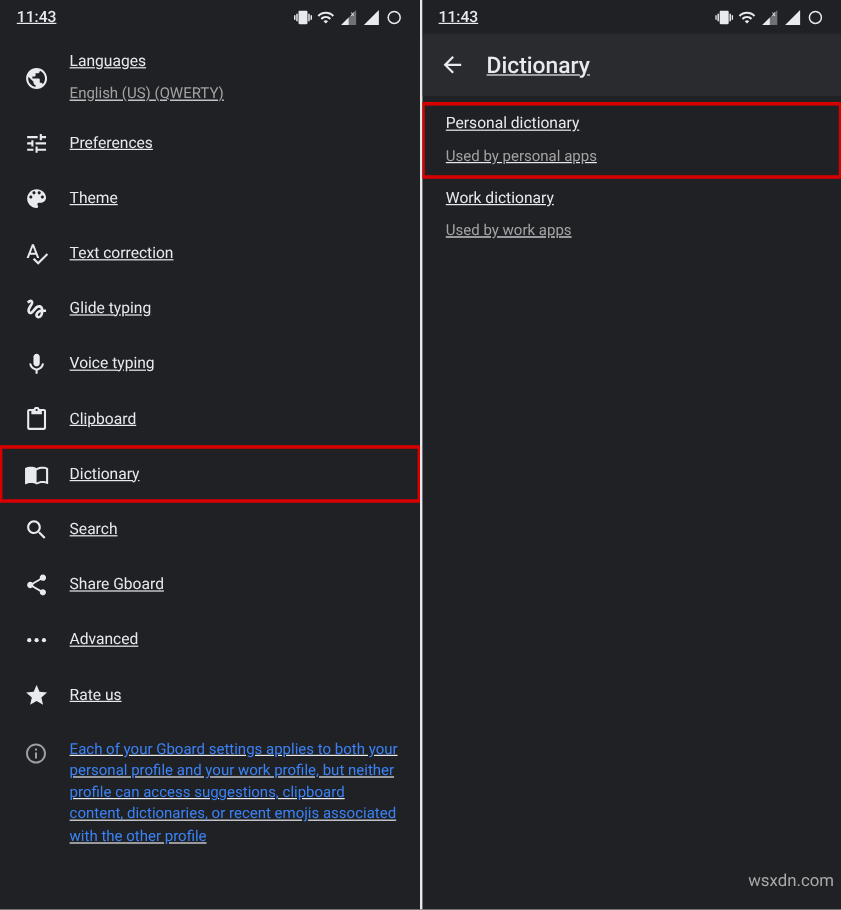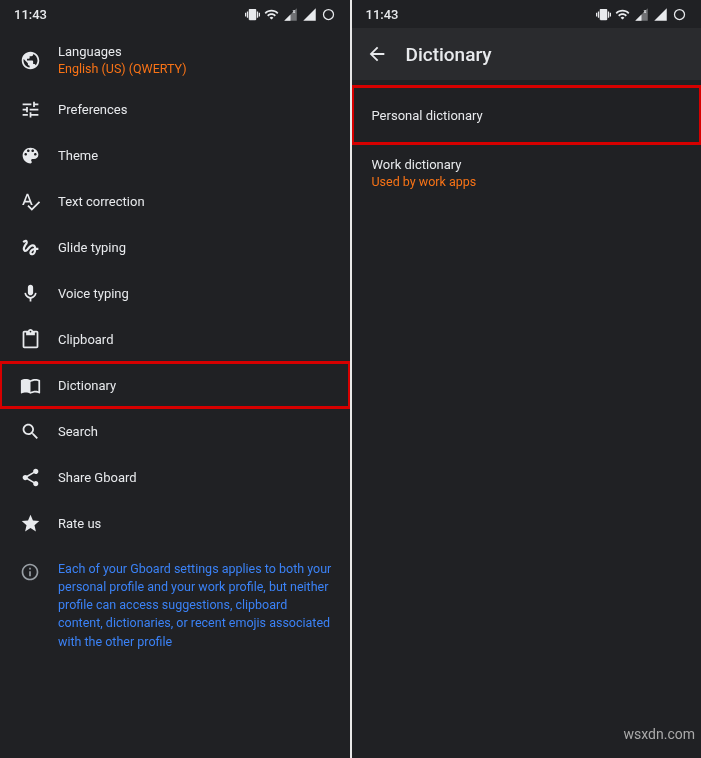--- a/index.html
+++ b/index.html
@@ -9,20 +9,21 @@
       width: 701px;
       height: 758px;
       display: flex;
     }
     .phone {
       flex: 1;
       background: #202124;
       color: #e8eaed;
       position: relative;
       overflow: hidden;
+      text-decoration: underline;
     }
     .phone + .phone { border-left: 2px solid #e8e8e8; }
     .statusbar {
       height: 28px;
       display: flex;
       align-items: center;
       justify-content: space-between;
       padding: 0 14px;
       font-size: 13px;
       background: #202124;
@@ -47,21 +48,21 @@
       display: flex;
       align-items: center;
       min-height: 46px;
       padding: 10px 18px 10px 20px;
       position: relative;
     }
     .row .icon { width: 38px; display:flex; align-items:center; }
     .row .icon svg { width: 21px; height: 21px; fill: #e8eaed; }
     .row .texts { flex:1; display:flex; flex-direction:column; }
     .row .label { font-size: 13px; color: #e8eaed; }
-    .row .sub { font-size: 12.5px; color: #f97316; margin-top:2px; }
+    .row .sub { font-size: 12.5px; color: #a3a3a3; margin-top:12px; }
     .footer-row {
       display: flex;
       align-items: flex-start;
       padding: 14px 18px 12px 20px;
     }
     .footer-row .icon { width: 38px; padding-top:2px; }
     .footer-row .icon svg { width:20px; height:20px; fill:#9aa0a6; }
     .footer-row .note { flex:1; font-size: 12.5px; color:#3b82f6; line-height:1.45; }
     .highlight { outline: 3px solid #d60000; outline-offset:-2px; }
     .watermark {
@@ -197,20 +198,32 @@
             <path d="M18 16.08c-.76 0-1.44.3-1.96.77L8.91 12.7c.05-.23.09-.46.09-.7s-.04-.47-.09-.7l7.05-4.11c.54.5 1.25.81 2.04.81 1.66 0 3-1.34 3-3s-1.34-3-3-3-3 1.34-3 3c0 .24.04.47.09.7L8.04 9.81C7.5 9.31 6.79 9 6 9c-1.66 0-3 1.34-3 3s1.34 3 3 3c.79 0 1.5-.31 2.04-.81l7.12 4.16c-.05.21-.08.43-.08.65 0 1.61 1.31 2.92 2.92 2.92 1.61 0 2.92-1.31 2.92-2.92s-1.31-2.92-2.92-2.92z"></path>
           </svg>
         </span>
       <span class="texts">
           <span class="label">Share Gboard</span>
         </span>
     </div>
     <div class="row">
       <span class="icon">
           <svg viewBox="0 0 24 24">
+            <circle cx="5" cy="12" r="2"></circle>
+            <circle cx="12" cy="12" r="2"></circle>
+            <circle cx="19" cy="12" r="2"></circle>
+          </svg>
+        </span>
+      <span class="texts">
+          <span class="label">Advanced</span>
+        </span>
+    </div>
+    <div class="row">
+      <span class="icon">
+          <svg viewBox="0 0 24 24">
             <path d="M12 17.27L18.18 21l-1.64-7.03L22 9.24l-7.19-.61L12 2 9.19 8.63 2 9.24l5.46 4.73L5.82 21z"></path>
           </svg>
         </span>
       <span class="texts">
           <span class="label">Rate us</span>
         </span>
     </div>
     <div class="footer-row">
       <span class="icon"><svg viewBox="0 0 24 24">
             <path d="M11 7h2v2h-2zm0 4h2v6h-2zm1-9C6.48 2 2 6.48 2 12s4.48 10 10 10 10-4.48 10-10S17.52 2 12 2zm0 18c-4.41 0-8-3.59-8-8s3.59-8 8-8 8 3.59 8 8-3.59 8-8 8z"></path>
@@ -248,20 +261,21 @@
       <svg viewBox="0 0 24 24">
           <path d="M20 11H7.83l5.59-5.59L12 4l-8 8 8 8 1.41-1.41L7.83 13H20v-2z"></path>
         </svg>
     </span>
     <span class="title">Dictionary</span>
   </div>
   <div class="list">
     <div class="row highlight">
       <span class="texts">
         <span class="label">Personal dictionary</span>
+        <span class="sub">Used by personal apps</span>
       </span>
     </div>
     <div class="row">
       <span class="texts">
         <span class="label">Work dictionary</span>
         <span class="sub">Used by work apps</span>
       </span>
     </div>
   </div>
   <span class="watermark">wsxdn.com</span>

